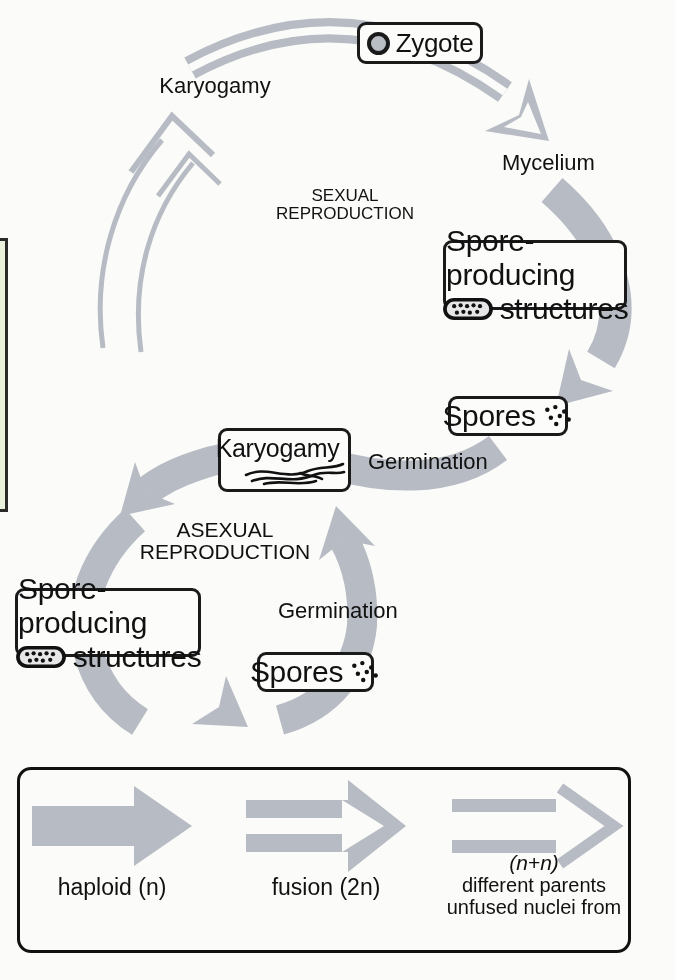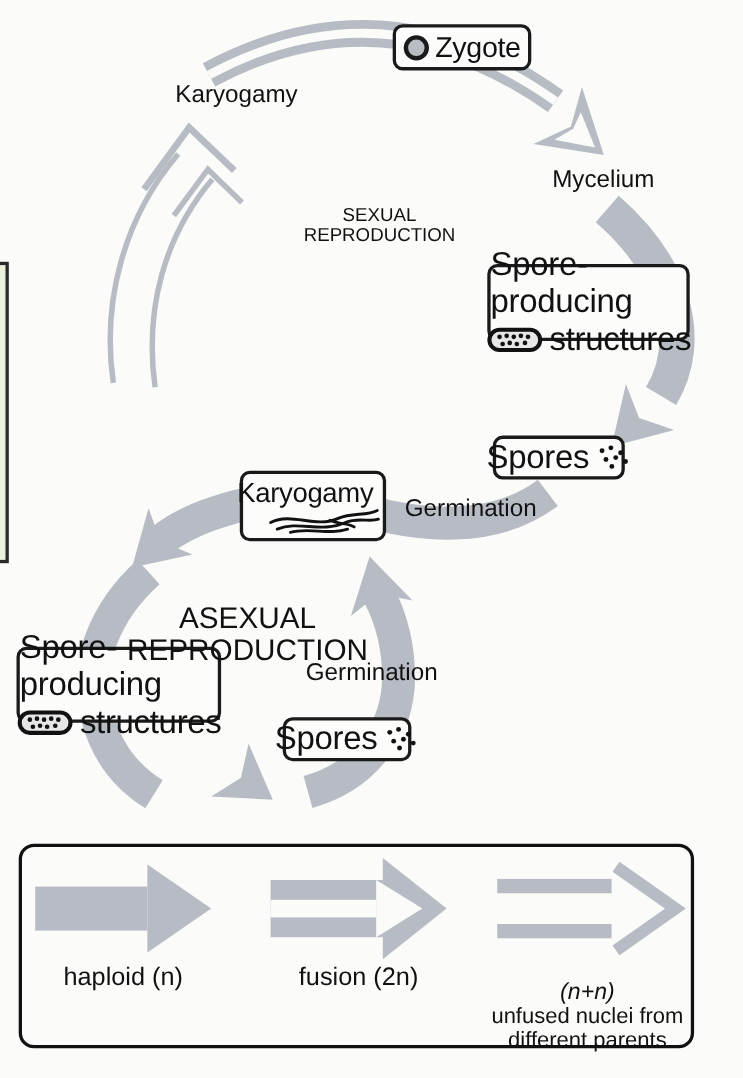--- a/index.html
+++ b/index.html
@@ -11,21 +11,21 @@
   .row{display:flex;align-items:center;gap:6px;}
   .lbl{position:absolute;z-index:2;font-weight:normal;text-align:center;line-height:1.06;white-space:nowrap;}
   .boxtext{font-size:30px;font-weight:400;letter-spacing:-0.3px;}
   .ring{width:15px;height:15px;border-radius:50%;border:4px solid #1a1a1a;background:#b9bdc4;}
   .greenpanel{position:absolute;left:-14px;top:238px;width:22px;height:274px;z-index:2;
        background:#e9f0dc;border:3px solid #2a2a2a;box-sizing:border-box;}
   .legendbox{position:absolute;left:17px;top:767px;width:614px;height:186px;z-index:2;
        border:3px solid #111;border-radius:14px;box-sizing:border-box;background:transparent;}
   .legendlbl{position:absolute;z-index:3;font-size:23px;font-weight:400;text-align:center;transform:translateX(-50%);white-space:nowrap;}
   .ploidy{font-style:italic;}
-  .heterocol{line-height:22px;font-size:20px;margin-top:39px;}
+  .heterocol{line-height:22px;font-size:20px;}
 </style>
 </head>
 <body>
 
 <div id="stage">
 
   <svg class="arrows" width="675" height="980" viewBox="0 0 675 980">
 
     <g stroke="#b7bbc3" fill="none">
       <path d="M103,348 C92,272 114,196 162,140" stroke-width="5"></path>
@@ -182,31 +182,31 @@
   <div class="lbl" style="left:502px;top:151px;font-size:22px;">Mycelium</div>
 
   <div class="lbl" style="left:345px;top:187px;transform:translateX(-50%);font-size:17px;">
     <div>SEXUAL</div>
     <div>REPRODUCTION</div>
   </div>
 
 
   <div class="lbl" style="left:368px;top:450px;font-size:22px;">Germination</div>
 
-  <div class="lbl" style="left:225px;top:548px;transform:translateX(-50%);font-size:27px;">
+  <div class="lbl" style="left:225px;top:519px;transform:translateX(-50%);font-size:21px;">
     <div>ASEXUAL</div>
     <div>REPRODUCTION</div>
   </div>
 
   <div class="lbl" style="left:278px;top:599px;font-size:22px;">Germination</div>
 
   <div class="legendbox"></div>
 
   <div class="legendlbl" style="left:112px;top:874px;">haploid (n)</div>
   <div class="legendlbl" style="left:326px;top:874px;">fusion (2n)</div>
 
   <div class="legendlbl heterocol" style="left:534px;top:852px;">
     <div class="ploidy" style="font-size:21px;">(n+n)</div>
+    <div>different parents</div>
     <div>unfused nuclei from</div>
-    <div>different parents</div>
   </div>
 
 </div>
 
 </body></html>

